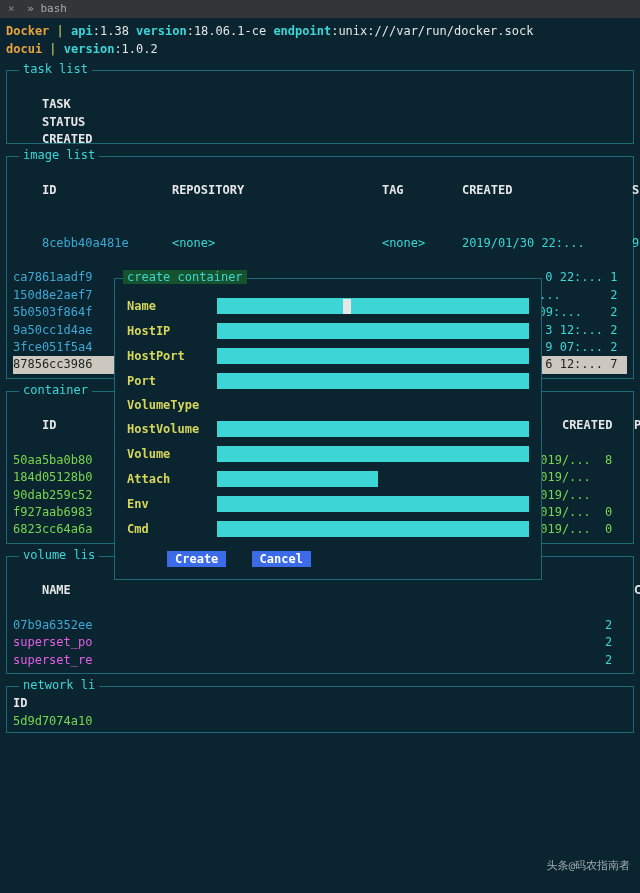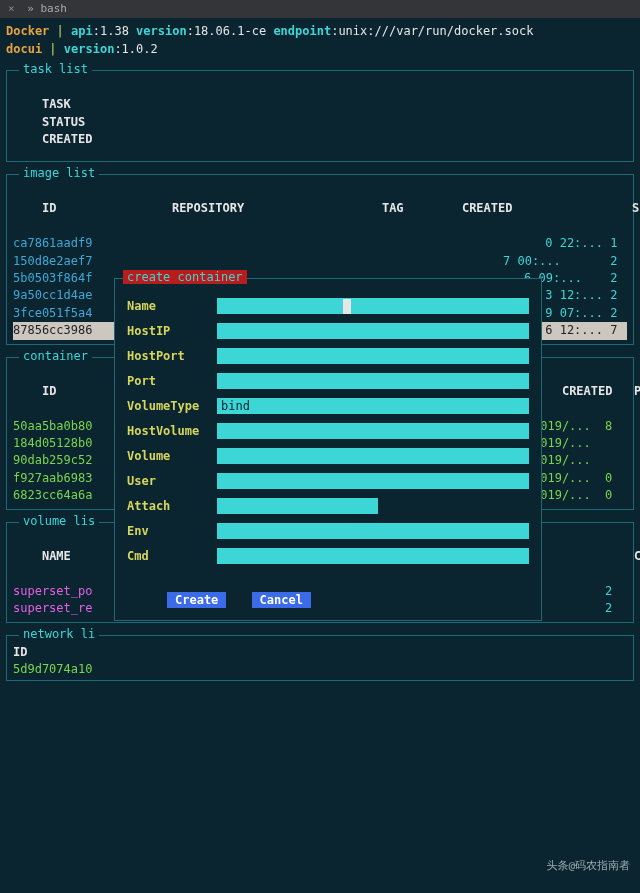--- a/index.html
+++ b/index.html
@@ -57,21 +57,21 @@
   top: 278px;
   width: 428px;
   border: 1px solid #1c6a76;
   background: #0a2530;
   padding: 10px 12px 12px 12px;
 }
 .modal-title {
   position: absolute;
   top: -9px;
   left: 8px;
-  background: #b91c1c;
+  background: #14532d;
   padding: 0 4px;
   color: #3cd6d6;
 }
 .form-row {
   display: flex;
   align-items: center;
   margin: 9px 0;
 }
 .form-label {
   width: 90px;
@@ -90,21 +90,21 @@
   outline: none;
 }
 .caret {
   display: inline-block;
   width: 8px;
   height: 15px;
   background: #e6e6e6;
   position: absolute;
   left: 216px;
 }
-.btns { margin-top: 28px; padding-left: 40px; }
+.btns { margin-top: 14px; padding-left: 40px; }
 .btn {
   display: inline-block;
   background: #3b6be8;
   color: #fff;
   font-weight: bold;
   padding: 1px 8px;
   margin-right: 18px;
   cursor: pointer;
 }
 .watermark {
@@ -127,33 +127,36 @@
   <div>
     <span class="orange">Docker</span><span class="yellow"> | </span><span class="cyan">api</span><span class="white">:1.38</span>
     <span class="cyan">version</span><span class="white">:18.06.1-ce </span>
     <span class="cyan">endpoint</span><span class="white">:unix:///var/run/docker.sock</span>
   </div>
   <div>
     <span class="orange">docui</span><span class="yellow">  | </span><span class="cyan">version</span><span class="white">:1.0.2</span>
   </div>
 </div>
 
-<div class="panel" style="height:92px;">
+<div class="panel" style="height:74px;">
   <span class="panel-title">task list</span>
   <div class="row cols">
     <span>TASK</span><span>                   </span>
     <span>STATUS</span><span>                     </span>
     <span>CREATED</span>
   </div>
 </div>
 
 <div class="panel">
   <span class="panel-title">image list</span>
   <div class="row cols">
     <span style="display:inline-block;width:130px">ID</span><span style="display:inline-block;width:210px">REPOSITORY</span><span style="display:inline-block;width:80px">TAG</span><span style="display:inline-block;width:170px">CREATED</span><span>S</span>
+  </div>
+  <div class="row">
+    <span class="blue" style="display:inline-block;width:130px">8cebb40a481e</span><span class="teal" style="display:inline-block;width:210px">&lt;none&gt;</span><span class="teal" style="display:inline-block;width:80px">&lt;none&gt;</span><span class="teal" style="display:inline-block;width:170px">2019/01/30 22:...</span><span class="teal">9</span>
   </div>
   <div class="row"><span class="blue" style="display:inline-block;width:490px">ca7861aadf9</span><span class="teal" style="display:inline-block;width:100px;text-align:right">0 22:...</span> <span class="teal">1</span></div>
   <div class="row"><span class="blue" style="display:inline-block;width:490px">150d8e2aef7</span><span class="teal" style="display:inline-block;width:100px;text-align:left">7 00:...</span> <span class="teal">2</span></div>
   <div class="row"><span class="blue" style="display:inline-block;width:490px">5b0503f864f</span><span class="teal" style="display:inline-block;width:100px;text-align:center">6 09:...</span> <span class="teal">2</span></div>
   <div class="row"><span class="blue" style="display:inline-block;width:490px">9a50cc1d4ae</span><span class="teal" style="display:inline-block;width:100px;text-align:right">3 12:...</span> <span class="teal">2</span></div>
   <div class="row"><span class="blue" style="display:inline-block;width:490px">3fce051f5a4</span><span class="teal" style="display:inline-block;width:100px;text-align:right">9 07:...</span> <span class="teal">2</span></div>
   <div class="row sel"><span style="display:inline-block;width:490px">87856cc3986</span><span style="display:inline-block;width:100px;text-align:right">6 12:...</span> <span>7</span></div>
 </div>
 
 <div class="panel">
@@ -166,20 +169,21 @@
   <div class="row"><span class="green" style="display:inline-block;width:520px">90dab259c52</span><span class="green" style="display:inline-block;width:72px">2019/...</span><span class="green"></span></div>
   <div class="row"><span class="green" style="display:inline-block;width:520px">f927aab6983</span><span class="green" style="display:inline-block;width:72px">2019/...</span><span class="green">0</span></div>
   <div class="row"><span class="green" style="display:inline-block;width:520px">6823cc64a6a</span><span class="green" style="display:inline-block;width:72px">2019/...</span><span class="green">0</span></div>
 </div>
 
 <div class="panel">
   <span class="panel-title">volume lis</span>
   <div class="row cols">
     <span style="display:inline-block;width:592px">NAME</span><span>C</span>
   </div>
+  <div class="row"><span class="blue" style="display:inline-block;width:592px">07b9a6352ee</span><span class="teal">2</span></div>
   <div class="row"><span class="magenta" style="display:inline-block;width:592px">superset_po</span><span class="teal">2</span></div>
   <div class="row"><span class="magenta" style="display:inline-block;width:592px">superset_re</span><span class="teal">2</span></div>
 </div>
 
 <div class="panel" style="padding-bottom:2px;">
   <span class="panel-title">network li</span>
   <div class="row cols"><span>ID</span></div>
   <div class="row"><span class="green">5d9d7074a10</span></div>
 </div>
 
@@ -198,32 +202,27 @@
   <div class="form-row">
       <span class="form-label">HostPort</span>
       <input class="form-input" value="" style="">
     </div>
   <div class="form-row">
       <span class="form-label">Port</span>
       <input class="form-input" value="" style="">
     </div>
   <div class="form-row">
       <span class="form-label">VolumeType</span>
-      <input class="form-input" value="bind" style="">
     </div>
   <div class="form-row">
       <span class="form-label">HostVolume</span>
       <input class="form-input" value="" style="">
     </div>
   <div class="form-row">
       <span class="form-label">Volume</span>
-      <input class="form-input" value="" style="">
-    </div>
-  <div class="form-row">
-      <span class="form-label">User</span>
       <input class="form-input" value="" style="">
     </div>
   <div class="form-row">
       <span class="form-label">Attach</span>
       <input class="form-input" style="flex: 0 0 12px;" value="">
     </div>
   <div class="form-row">
       <span class="form-label">Env</span>
       <input class="form-input" value="" style="">
     </div>

